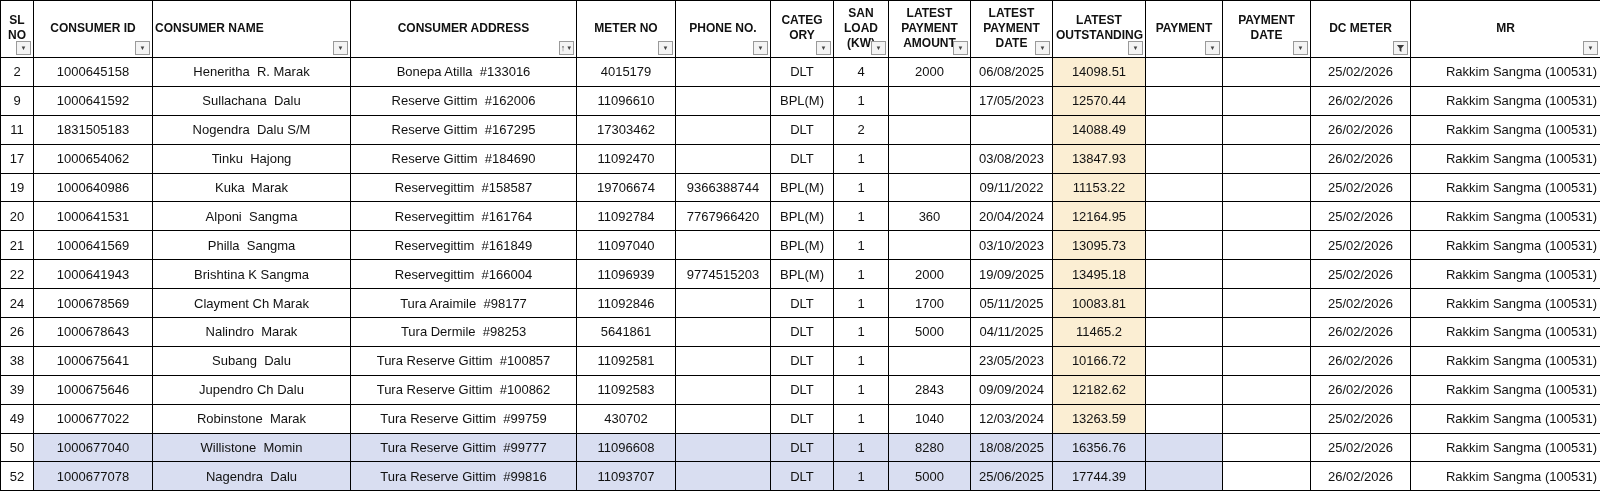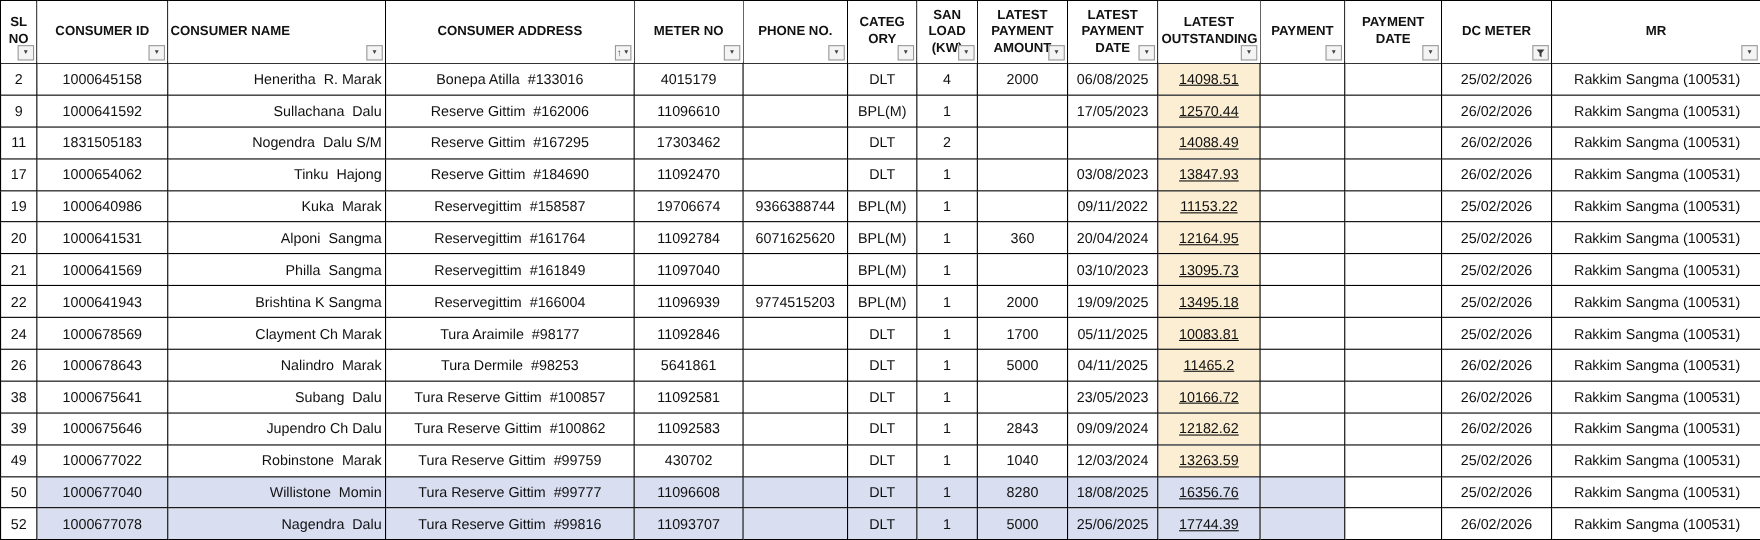--- a/index.html
+++ b/index.html
@@ -37,23 +37,23 @@
   }
   th.col-category { word-break:break-all; padding:2px 6px 4px 6px; }
   th.col-consumer-name { text-align:left; padding-left:2px; }
 
   td {
     background:var(--row-bg,#fff);
     font-size:13px;
     text-align:center;
     padding:0 3px;
   }
-  td.c2  { text-align:right; padding-left:3px; }
-  td.c14 { text-align:center; padding-left:5px; }
-  td.outstanding { background:var(--outstanding-bg,#fbeed3);text-decoration:underline; }
+  td.c2  { text-align:center; padding-left:3px; }
+  td.c14 { text-align:right; padding-left:5px; }
+  td.outstanding { background:var(--outstanding-bg,#fbeed3); }
   td.hl { background:var(--highlight-bg,#d9def1); }
   tbody tr:last-child td { border-bottom:2px solid var(--grid,#000); }
 
   .filter-btn {
     position:absolute;
     right:2px; bottom:2px;
     width:15px; height:14px;
     background:#f4f4f4;
     border:1px solid #9a9a9a;
     display:flex; align-items:center; justify-content:center;
@@ -224,21 +224,21 @@
           <td class="c12"></td>
           <td class="c13">25/02/2026</td>
           <td class="c14">Rakkim Sangma (100531)</td>
         </tr>
         <tr>
           <td class="c0">20</td>
           <td class="c1">1000641531</td>
           <td class="c2">Alponi  Sangma</td>
           <td class="c3">Reservegittim  #161764</td>
           <td class="c4">11092784</td>
-          <td class="c5">6071625620</td>
+          <td class="c5">7767966420</td>
           <td class="c6">BPL(M)</td>
           <td class="c7">1</td>
           <td class="c8">360</td>
           <td class="c9">20/04/2024</td>
           <td class="c10 outstanding">12164.95</td>
           <td class="c11"></td>
           <td class="c12"></td>
           <td class="c13">25/02/2026</td>
           <td class="c14">Rakkim Sangma (100531)</td>
         </tr>

